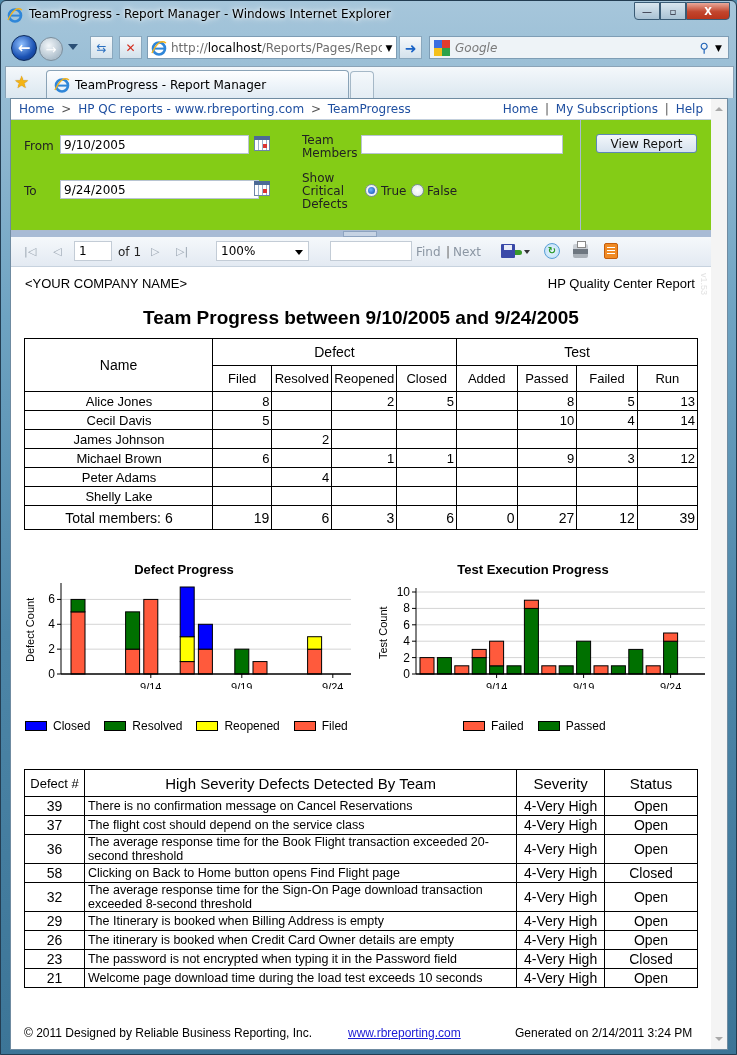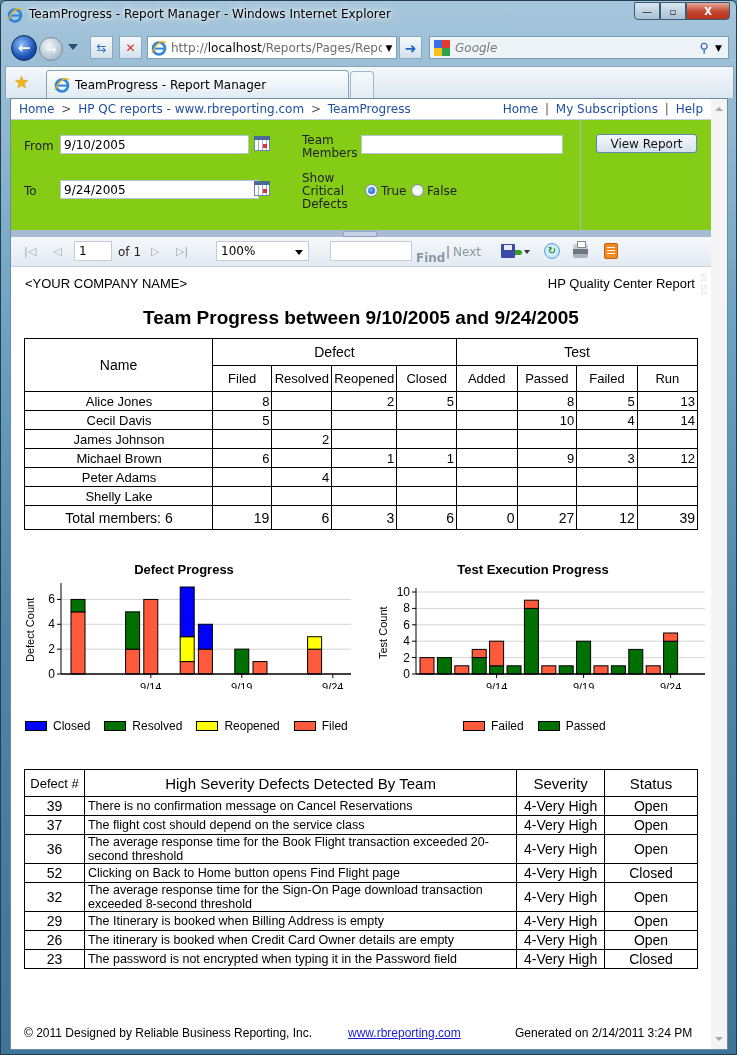--- a/index.html
+++ b/index.html
@@ -73,21 +73,21 @@
   .splitter .grip { position: absolute; left: 332px; top: 0; width: 34px; height: 6px; background: #c6d3e4; border: 1px solid #8da3c0; }
 
   .toolbar { height: 30px; background: linear-gradient(#f5f8fb, #e3eaf2); border-bottom: 1px solid #c7d2de; position: relative; font-size: 12px; }
   .toolbar > * { position: absolute; }
   .tb-nav { top: 8px; color: #9aa5b1; font-size: 11px; }
   .page-input { left: 63px; top: 4px; width: 38px; height: 20px; border: 1px solid #c3ccd6; background:#fff; font-size:12px; padding: 2px 4px; font-family: "DejaVu Sans", sans-serif; }
   .of-label { left: 107px; top: 8px; color: #222; }
   .zoom-sel { left: 205px; top: 4px; width: 93px; height: 20px; border: 1px solid #c3ccd6; background:#fff; font-size:12px; padding: 2px 4px; }
   .zoom-sel .arr { position:absolute; right:5px; top:8px; border-left:4px solid transparent; border-right:4px solid transparent; border-top:5px solid #000; }
   .find-input { left: 319px; top: 4px; width: 82px; height: 20px; border: 1px solid #c3ccd6; background:#fff; }
-  .find-link { left: 405px; top: 14px; color: #8b96a3; font-weight: bold; }
+  .find-link { left: 405px; top: 8px; color: #8b96a3; }
   .find-sep { left: 435px; top: 8px; color: #666; }
   .next-link { left: 442px; top: 8px; color: #8b96a3; }
   .tb-save { left: 490px; top: 7px; width: 14px; height: 14px; background: #3a49a8; border-radius: 1px; }
   .tb-save::after { content:""; position:absolute; left:3px; top:1px; width:8px; height:5px; background:#e8ecf7; }
   .tb-save-arrow { left: 504px; top: 13px; width: 7px; height: 5px; background: #3a9a2a; border-radius: 0 3px 3px 0; }
   .tb-save-drop { left: 513px; top: 13px; border-left:3px solid transparent; border-right:3px solid transparent; border-top:4px solid #333; }
   .tb-refresh { left: 533px; top: 6px; width: 16px; height: 16px; border-radius: 50%; border: 1px solid #5aa0d6; background: radial-gradient(circle, #eaf6ff, #b8dcf5); color: #2d9a2d; font-size: 10px; line-height: 14px; text-align:center; font-weight:bold; }
   .tb-print { left: 562px; top: 7px; width: 15px; height: 14px; background: linear-gradient(#c9ced4 0 35%, #6e7780 35% 75%, #aab1b8 75%); border-radius: 2px; }
   .tb-print::after { content:""; position:absolute; left:4px; top:-3px; width:7px; height:5px; background:#fff; border:1px solid #888; }
   .tb-doc { left: 593px; top: 6px; width: 14px; height: 16px; background: #f08a24; border: 1px solid #c55d0b; border-radius: 2px; }
@@ -537,21 +537,21 @@
                 <td class="sev">4-Very High</td>
                 <td class="st">Open</td>
               </tr>
               <tr>
                 <td class="num">36</td>
                 <td class="desc">The average response time for the Book Flight transaction exceeded 20-second threshold</td>
                 <td class="sev">4-Very High</td>
                 <td class="st">Open</td>
               </tr>
               <tr>
-                <td class="num">52</td>
+                <td class="num">58</td>
                 <td class="desc">Clicking on Back to Home button opens Find Flight page</td>
                 <td class="sev">4-Very High</td>
                 <td class="st">Closed</td>
               </tr>
               <tr>
                 <td class="num">32</td>
                 <td class="desc">The average response time for the Sign-On Page download transaction exceeded 8-second threshold</td>
                 <td class="sev">4-Very High</td>
                 <td class="st">Open</td>
               </tr>
@@ -565,20 +565,26 @@
                 <td class="num">26</td>
                 <td class="desc">The itinerary is booked when Credit Card Owner details are empty</td>
                 <td class="sev">4-Very High</td>
                 <td class="st">Open</td>
               </tr>
               <tr>
                 <td class="num">23</td>
                 <td class="desc">The password is not encrypted when typing it in the Password field</td>
                 <td class="sev">4-Very High</td>
                 <td class="st">Closed</td>
+              </tr>
+              <tr>
+                <td class="num">21</td>
+                <td class="desc">Welcome page download time during the load test exceeds 10 seconds</td>
+                <td class="sev">4-Very High</td>
+                <td class="st">Open</td>
               </tr>
             </tbody>
         </table>
 
         <div class="footer">
           <span class="copy">© 2011 Designed by Reliable Business Reporting, Inc.</span>
           <span class="link">www.rbreporting.com</span>
           <span class="gen">Generated on 2/14/2011 3:24 PM</span>
         </div>
       </div>

